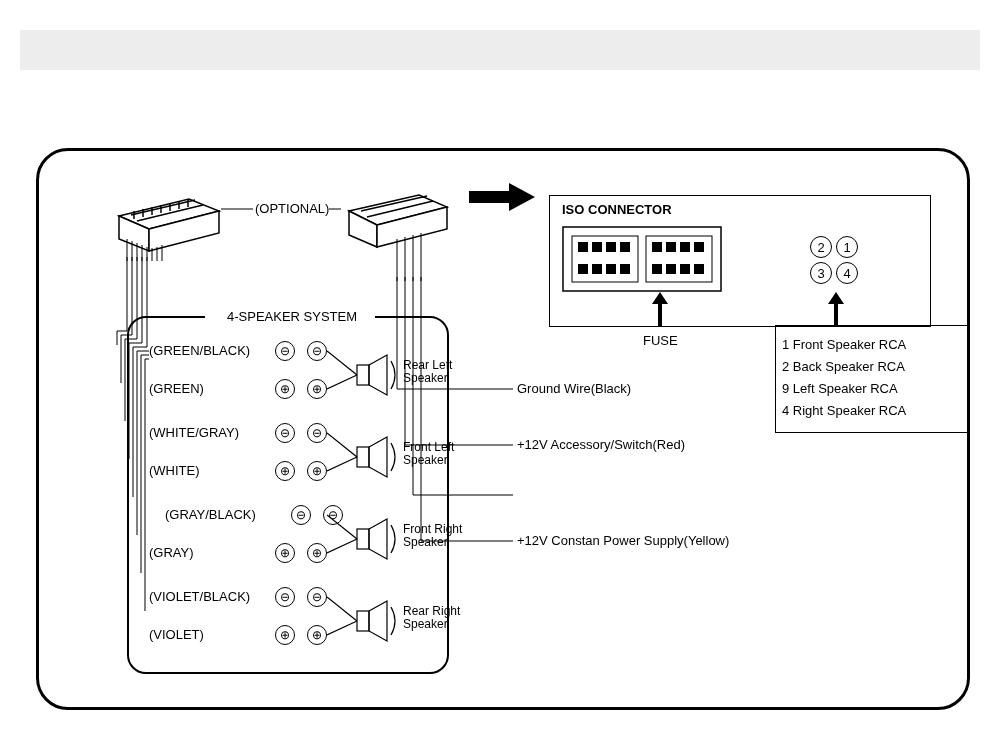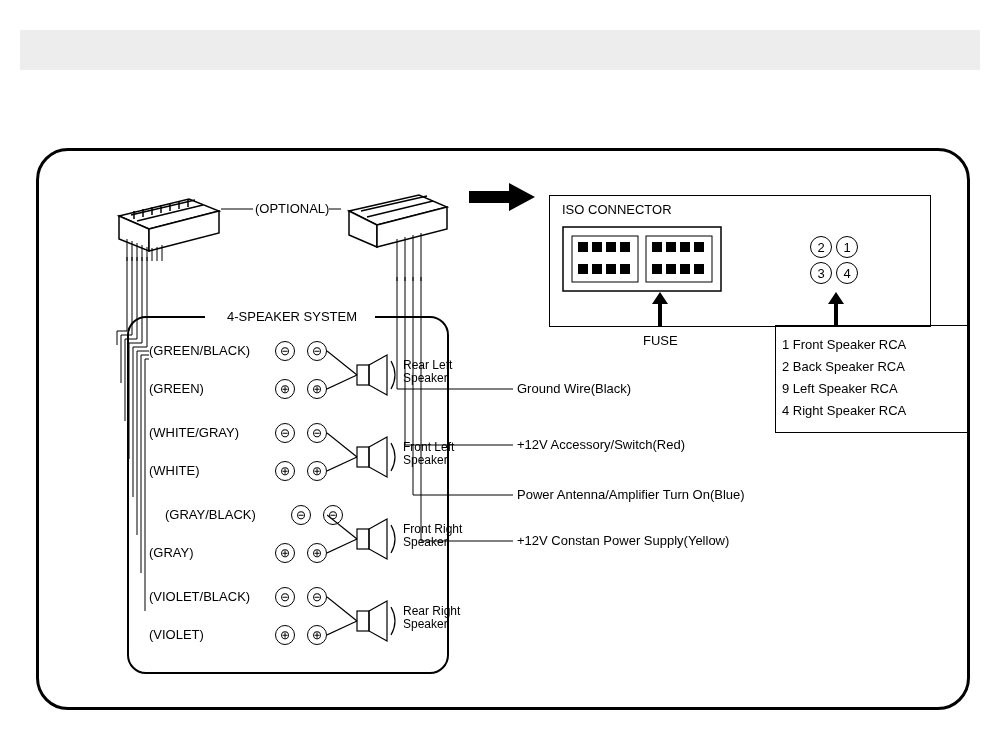--- a/index.html
+++ b/index.html
@@ -5,21 +5,21 @@
   html,body{margin:0;padding:0;background:#fff;font-family:Arial,Helvetica,sans-serif;font-size:13px;color:#000;}
   .page{position:relative;width:1000px;height:752px;}
   .topbar{position:absolute;left:20px;top:30px;width:960px;height:40px;background:#ededed;}
   .frame{position:absolute;left:36px;top:148px;width:928px;height:556px;border:3px solid #000;border-radius:32px;}
   .abs{position:absolute;}
   .lbl{font-size:13px;}
   .wire-label{font-size:13px;}
   .speaker-lbl{font-size:12px;line-height:13px;}
   .circ{display:inline-flex;align-items:center;justify-content:center;width:18px;height:18px;border:1.5px solid #000;border-radius:50%;font-size:12px;}
   .rca-num{display:inline-flex;align-items:center;justify-content:center;width:20px;height:20px;border:1.5px solid #000;border-radius:50%;font-size:13px;margin:2px;}
-  .bold{font-weight:normal;}
+  .bold{font-weight:bold;}
 </style>
 </head>
 <body>
 
 <div class="page">
   <div class="topbar"></div>
 
   <div class="frame">
 
     <svg class="abs" style="left:60px;top:30px" width="130" height="80">
@@ -244,17 +244,16 @@
     <svg class="abs" style="left:356px;top:126px" width="120" height="290">
       <g stroke="#000" stroke-width="1" fill="none">
         <path d="M2 0 V112 H118"></path>
         <path d="M10 0 V168 H118"></path>
         <path d="M18 0 V218 H118"></path>
         <path d="M26 0 V264 H118"></path>
       </g>
     </svg>
     <span class="abs lbl" style="left:478px;top:230px">Ground Wire(Black)</span>
     <span class="abs lbl" style="left:478px;top:286px">+12V Accessory/Switch(Red)</span>
-    <span class="abs lbl" style="left:478px;top:336px">Power Antenna/Amplifier Turn On(Blue)</span>
     <span class="abs lbl" style="left:478px;top:382px">+12V Constan Power Supply(Yellow)</span>
 
   </div>
 </div>
 
 </body></html>

